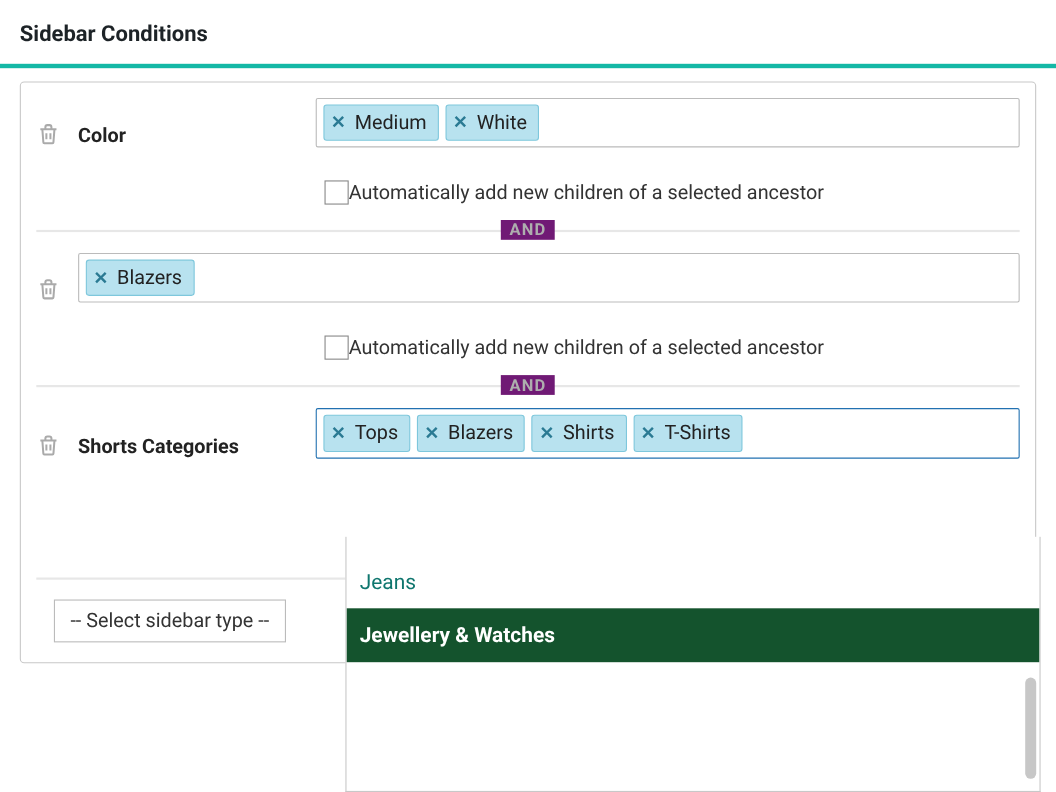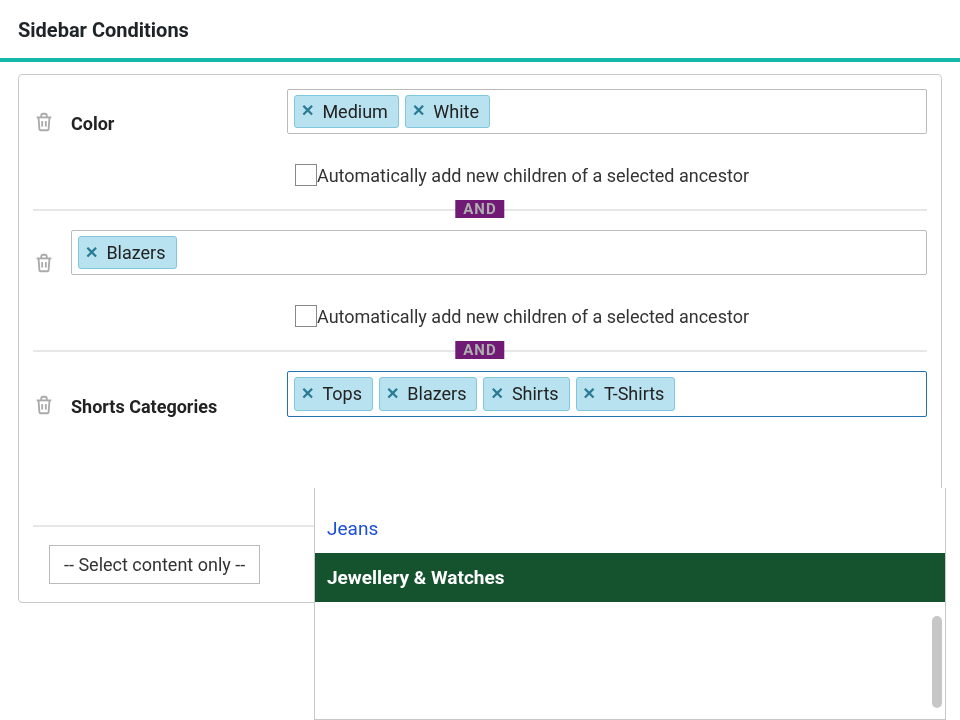--- a/index.html
+++ b/index.html
@@ -122,21 +122,21 @@
   }
   .dropdown-inner {
     position: relative;
     height: 100%;
     overflow: hidden;
   }
   .dropdown ul { list-style: none; margin: 0; padding: 0; }
   .dropdown li {
     padding: 13px 12px;
     font-size: 19px;
-    color: #1d4ed8;
+    color: #0f766e;
     cursor: pointer;
     white-space: nowrap;
   }
   .dropdown li.cut-top { padding-top: 0; margin-top: -20px; }
   .dropdown li.highlight { background: #14532d; color: #fff; font-weight: bold; }
   .dropdown-scrollbar {
     position: absolute; right: 3px; top: 128px; width: 10px; height: 92px;
     background: #c7c7c7; border-radius: 5px;
   }
 </style>
@@ -246,21 +246,21 @@
         </span>
       </div>
     </div>
 
     <div style="height: 102px;"></div>
   </div>
 
   <div class="hr-sep"></div>
 
   <div class="select-content">
-    <span>-- Select content only --</span>
+    <span>-- Select sidebar type --</span>
   </div>
 
   
   <div class="dropdown">
     <div class="dropdown-inner">
       <ul>
         <li class="cut-top">Gifts</li>
         <li>Jeans</li>
         <li class="highlight">Jewellery &amp; Watches</li>
       </ul>

